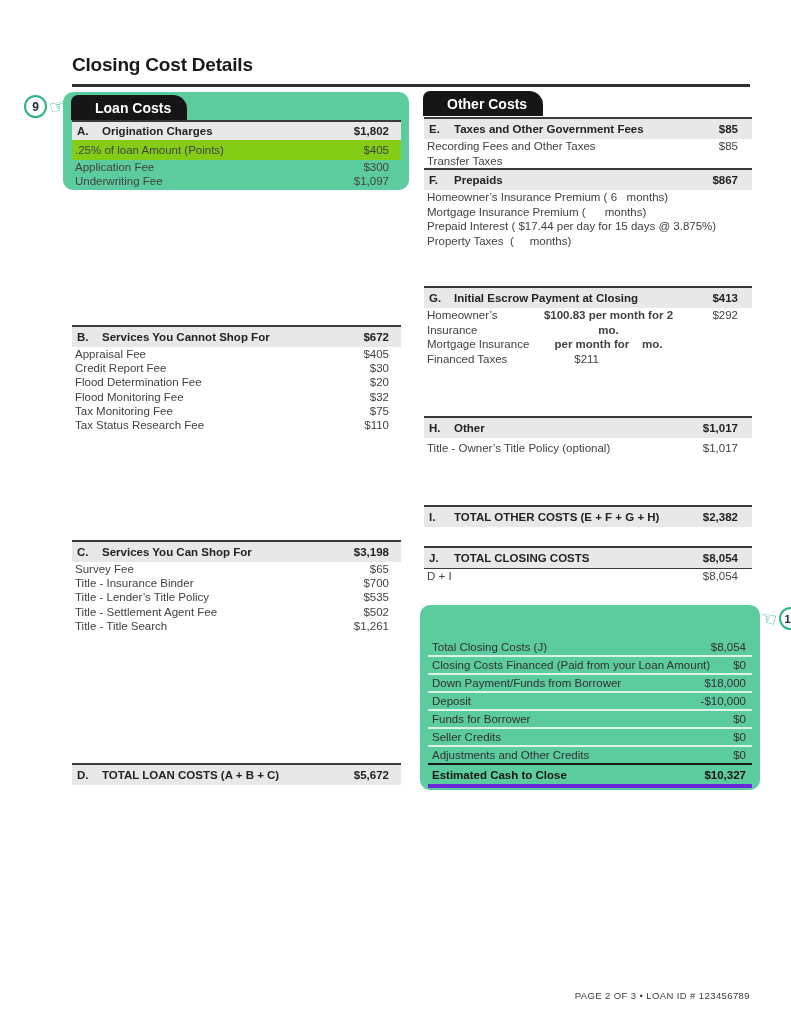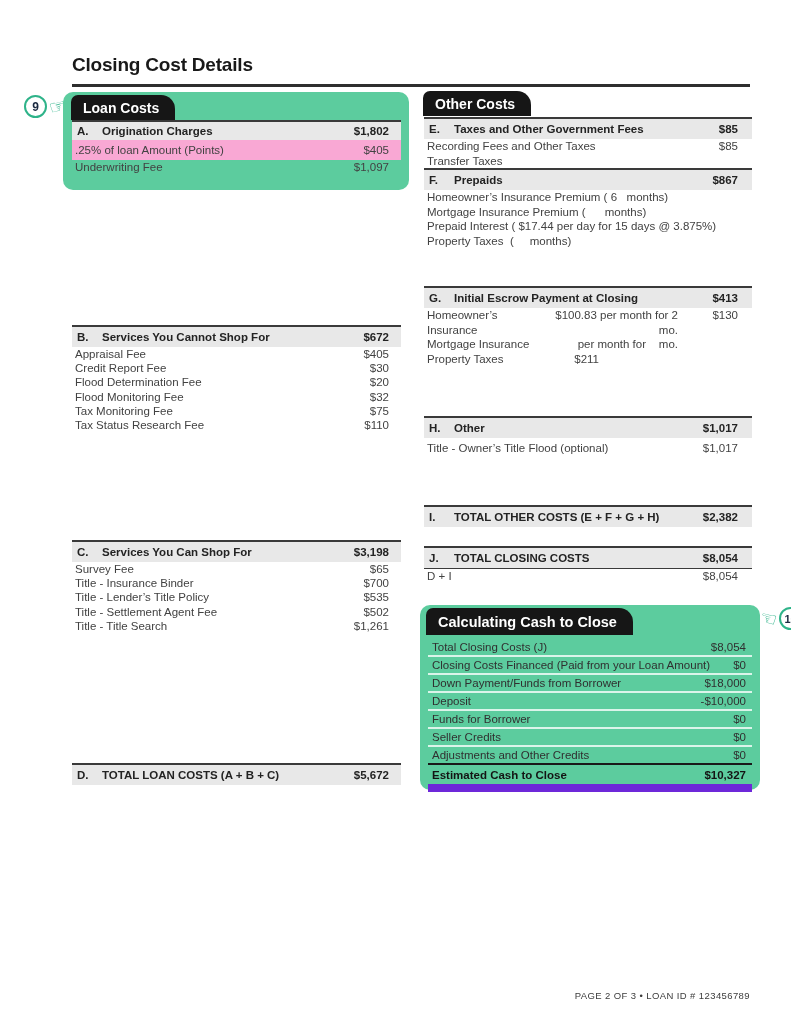--- a/index.html
+++ b/index.html
@@ -10,70 +10,70 @@
   .page-title{position:absolute;left:56px;top:54px;font-size:19px;font-weight:bold;color:#191919;letter-spacing:-0.2px;}
   .title-rule{position:absolute;left:56px;top:84px;width:678px;height:3px;background:#2e2e2e;}
 
   
   .green-panel{position:absolute;background:#5CCC9E;border-radius:10px;}
   #loan-panel{left:47px;top:92px;width:346px;height:98px;}
   #cash-panel{left:404px;top:605px;width:340px;height:185px;}
 
   
   .tab{position:absolute;background:#161616;color:#fff;font-weight:bold;font-size:14px;
-       display:flex;align-items:center;padding:0 16px 0 12px;border-radius:7px 14px 0 0;height:25px;}
+       display:flex;align-items:center;padding:0 16px 0 24px;border-radius:7px 14px 0 0;height:25px;}
   #loan-tab{left:8px;top:3px;}
   #other-tab{left:407px;top:91px;}
   #cash-tab{left:6px;top:3px;height:27px;font-size:14.5px;}
 
   
   .table{position:absolute;}
   .sec-head{display:flex;align-items:center;background:#e8e8e8;border-top:2px solid #3a3a3a;
             font-weight:bold;color:#232323;font-size:11.5px;padding:3px 12px 3px 3px;}
   .sec-head .letter{width:25px;flex:none;padding-left:2px;}
   .sec-head .amt{margin-left:auto;}
   .row{display:flex;font-size:11.5px;color:#424242;padding:0 12px 0 3px;line-height:14.2px;}
   .row .amt{margin-left:auto;}
   .pre{white-space:pre-wrap;}
 
   
   #table-a{left:9px;top:28px;width:329px;}
   #table-a .row{line-height:14px;}
-  #row-a-high{background:#f9a8d4;padding-top:3px;padding-bottom:3px;}
+  #row-a-high{background:#84cc16;padding-top:3px;padding-bottom:3px;}
   #table-b{left:56px;top:325px;width:329px;}
   #table-c{left:56px;top:540px;width:329px;}
   #table-d{left:56px;top:763px;width:329px;}
   #table-b .sec-head,#table-c .sec-head,#table-d .sec-head{padding-top:4px;padding-bottom:4px;}
 
   
   .rtab{left:408px;width:328px;}
   #table-e{top:117px;}
   #table-f{top:168px;}
   #table-g{top:286px;}
   #table-h{top:416px;}
   #table-i{top:505px;}
   #table-j{top:546px;}
   .rtab .sec-head{padding-right:14px;padding-top:4px;padding-bottom:4px;}
   .rtab .row{padding-right:14px;line-height:14.5px;}
   #table-j .sec-head{border-bottom:1.5px solid #3a3a3a;}
   #table-h .row{padding-top:3px;}
   
   .g-row{display:flex;font-size:11.5px;color:#424242;padding:0 14px 0 3px;line-height:14.5px;}
   .g-label{width:112px;flex:none;}
-  .g-detail{flex:1;text-align:right;}
+  .g-detail{flex:1;text-align:center;font-weight:bold;}
   .g-amt{width:60px;flex:none;text-align:right;}
 
   
   #cash-table{left:8px;top:34px;width:324px;}
   .cash-row{display:flex;align-items:center;font-size:11.5px;color:#303030;height:16px;
             border-bottom:2px solid rgba(255,255,255,0.78);padding:0 6px 0 4px;}
   .cash-row .amt{margin-left:auto;}
   .cash-row.last{border-bottom:none;}
   .cash-total{display:flex;align-items:center;font-size:11.5px;font-weight:bold;color:#141414;height:19px;
-              border-top:2px solid #191919;border-bottom:8px solid #6d28d9;padding:0 6px 0 4px;}
+              border-top:2px solid #191919;border-bottom:4px solid #6d28d9;padding:0 6px 0 4px;}
   .cash-total .amt{margin-left:auto;}
 
   
   .marker{position:absolute;display:flex;align-items:center;gap:2px;}
   #marker-9{left:8px;top:95px;}
   #marker-10{left:744px;top:607px;}
   .badge{width:19px;height:19px;border:2px solid #2EB389;border-radius:50%;background:#fff;
          display:flex;align-items:center;justify-content:center;
          font-size:12px;font-weight:bold;color:#1b2a41;flex:none;}
   #marker-10 .badge{font-size:11px;}
@@ -106,20 +106,24 @@
       <div class="sec-head">
         <span class="letter">A.</span>
         <span>Origination Charges</span>
         <span class="amt">$1,802</span>
       </div>
       <div class="row" id="row-a-high">
         <span>.25% of loan Amount (Points)</span>
         <span class="amt">$405</span>
       </div>
       <div class="row">
+        <span>Application Fee</span>
+        <span class="amt">$300</span>
+      </div>
+      <div class="row">
         <span>Underwriting Fee</span>
         <span class="amt">$1,097</span>
       </div>
     </div>
   </div>
 
   <div class="table" id="table-b">
     <div class="sec-head">
       <span class="letter">B.</span>
       <span>Services You Cannot Shop For</span>
@@ -229,41 +233,41 @@
 
   <div class="table rtab" id="table-g">
     <div class="sec-head">
       <span class="letter">G.</span>
       <span>Initial Escrow Payment at Closing</span>
       <span class="amt">$413</span>
     </div>
     <div class="g-row">
       <span class="g-label">Homeowner’s Insurance</span>
       <span class="g-detail pre">$100.83 per month for 2 mo.</span>
-      <span class="g-amt">$130</span>
+      <span class="g-amt">$292</span>
     </div>
     <div class="g-row">
       <span class="g-label">Mortgage Insurance</span>
       <span class="g-detail pre">per month for    mo.</span>
       <span class="g-amt"></span>
     </div>
     <div class="g-row">
-      <span class="g-label">Property Taxes</span>
+      <span class="g-label">Financed Taxes</span>
       <span class="g-amt">$211</span>
     </div>
   </div>
 
   <div class="table rtab" id="table-h">
     <div class="sec-head">
       <span class="letter">H.</span>
       <span>Other</span>
       <span class="amt">$1,017</span>
     </div>
     <div class="row">
-        <span>Title - Owner’s Title Flood (optional)</span>
+        <span>Title - Owner’s Title Policy (optional)</span>
         <span class="amt">$1,017</span>
       </div>
   </div>
 
   <div class="table rtab" id="table-i">
     <div class="sec-head">
       <span class="letter">I.</span>
       <span>TOTAL OTHER COSTS (E + F + G + H)</span>
       <span class="amt">$2,382</span>
     </div>
@@ -275,23 +279,20 @@
       <span>TOTAL CLOSING COSTS</span>
       <span class="amt">$8,054</span>
     </div>
     <div class="row">
         <span>D + I</span>
         <span class="amt">$8,054</span>
       </div>
   </div>
 
   <div class="green-panel" id="cash-panel">
-    <div class="tab" id="cash-tab">
-      <span>Calculating Cash to Close</span>
-    </div>
     <div class="table" id="cash-table">
       <div class="cash-row">
           <span>Total Closing Costs (J)</span>
           <span class="amt">$8,054</span>
         </div>
       <div class="cash-row">
           <span>Closing Costs Financed (Paid from your Loan Amount)</span>
           <span class="amt">$0</span>
         </div>
       <div class="cash-row">

